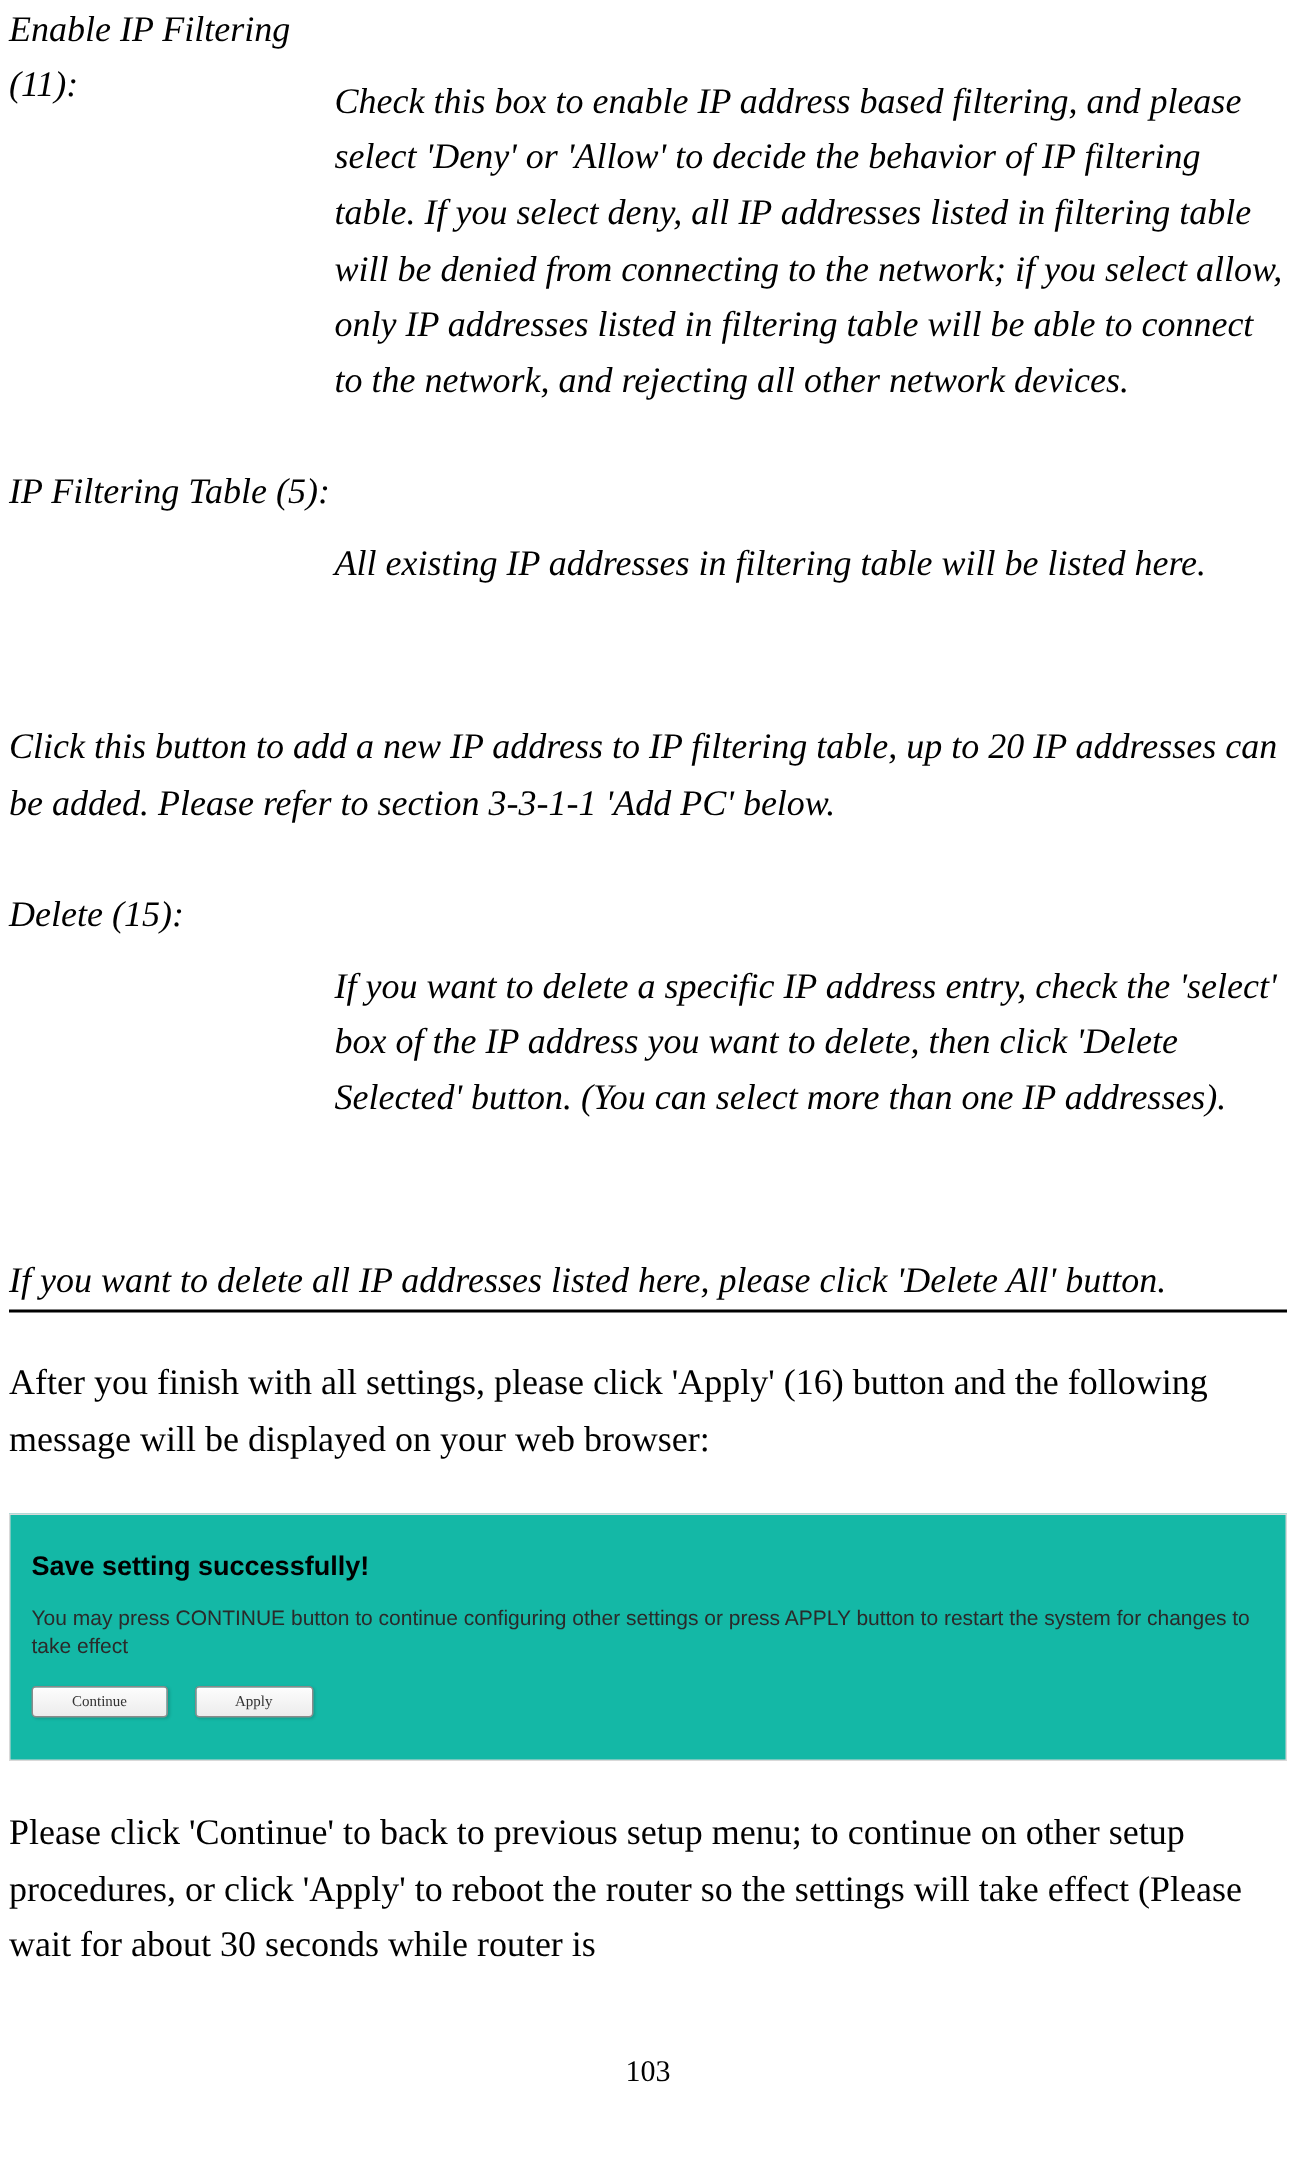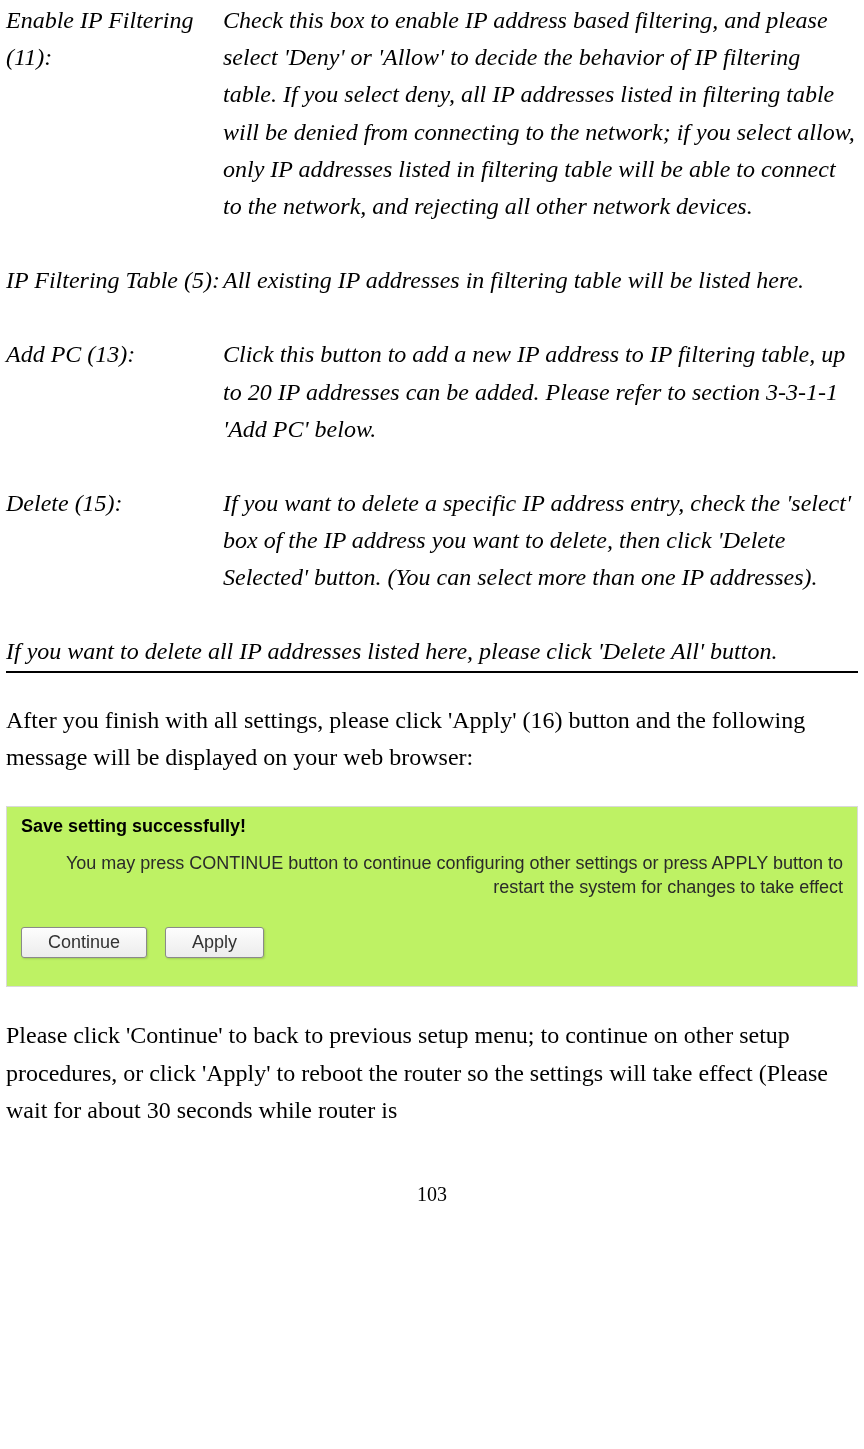--- a/index.html
+++ b/index.html
@@ -20,66 +20,66 @@
       align-items: flex-start;
     }
     .def-term {
       font-style: italic;
       width: 217px;
       flex-shrink: 0;
     }
     .def-desc {
       font-style: italic;
       flex: 1;
+      margin-top: 48px;
     }
     .hr-bottom {
       border: none;
       border-bottom: 2px solid #000;
       margin-top: 0px;
     }
     .after-text {
       margin-top: 29px;
       font-style: normal;
     }
     .dialog-wrapper {
       margin-top: 30px;
       margin-bottom: 30px;
     }
     .dialog {
-      background: #bef264;
+      background: #14b8a6;
       border: 1px solid #d9d9d9;
-      padding: 6px 14px 28px 14px;
+      padding: 21px 14px 28px 14px;
       font-family: Arial, Helvetica, sans-serif;
       text-align: left;
     }
     .dialog-title {
       font-size: 18px;
       font-weight: bold;
       color: #000;
       margin-bottom: 10px;
     }
     .dialog-msg {
-      font-size: 18px;
+      font-size: 14px;
       color: #2a2a2a;
       line-height: 1.35;
-      margin-bottom: 28px;
-      text-align: right;
+      margin-bottom: 18px;
     }
     .dialog-buttons {
       display: flex;
       gap: 18px;
     }
     .dlg-btn {
       background: linear-gradient(#fdfdfd, #ececec);
       border: 1px solid #8a8a8a;
       border-radius: 3px;
       padding: 4px 26px;
-      font-size: 18px;
+      font-size: 10px;
       color: #333;
-      font-family: Liberation Sans, sans-serif;
+      font-family: Liberation Serif, serif;
       box-shadow: 0 1px 0 rgba(255,255,255,0.7) inset, 1px 1px 2px rgba(0,0,0,0.15);
       cursor: pointer;
     }
     .continue-text {
       margin-top: 30px;
       font-style: normal;
     }
     .page-number {
       text-align: center;
       font-size: 20px;
@@ -101,21 +101,20 @@
   </div>
   <div class="blank-row"></div>
 
   <div class="def-row">
     <div class="def-term">IP Filtering Table (5):</div>
     <div class="def-desc">All existing IP addresses in filtering table will be listed here.</div>
   </div>
   <div class="blank-row"></div>
 
   <div class="def-row">
-    <div class="def-term">Add PC (13):</div>
     <div class="def-desc">Click this button to add a new IP address to IP filtering table, up to 20 IP addresses can be added. Please refer to section 3-3-1-1 'Add PC' below.</div>
   </div>
   <div class="blank-row"></div>
 
   <div class="def-row">
     <div class="def-term">Delete (15):</div>
     <div class="def-desc">If you want to delete a specific IP address entry, check the 'select' box of the IP address you want to delete, then click 'Delete Selected' button. (You can select more than one IP addresses).</div>
   </div>
   <div class="blank-row"></div>
 

